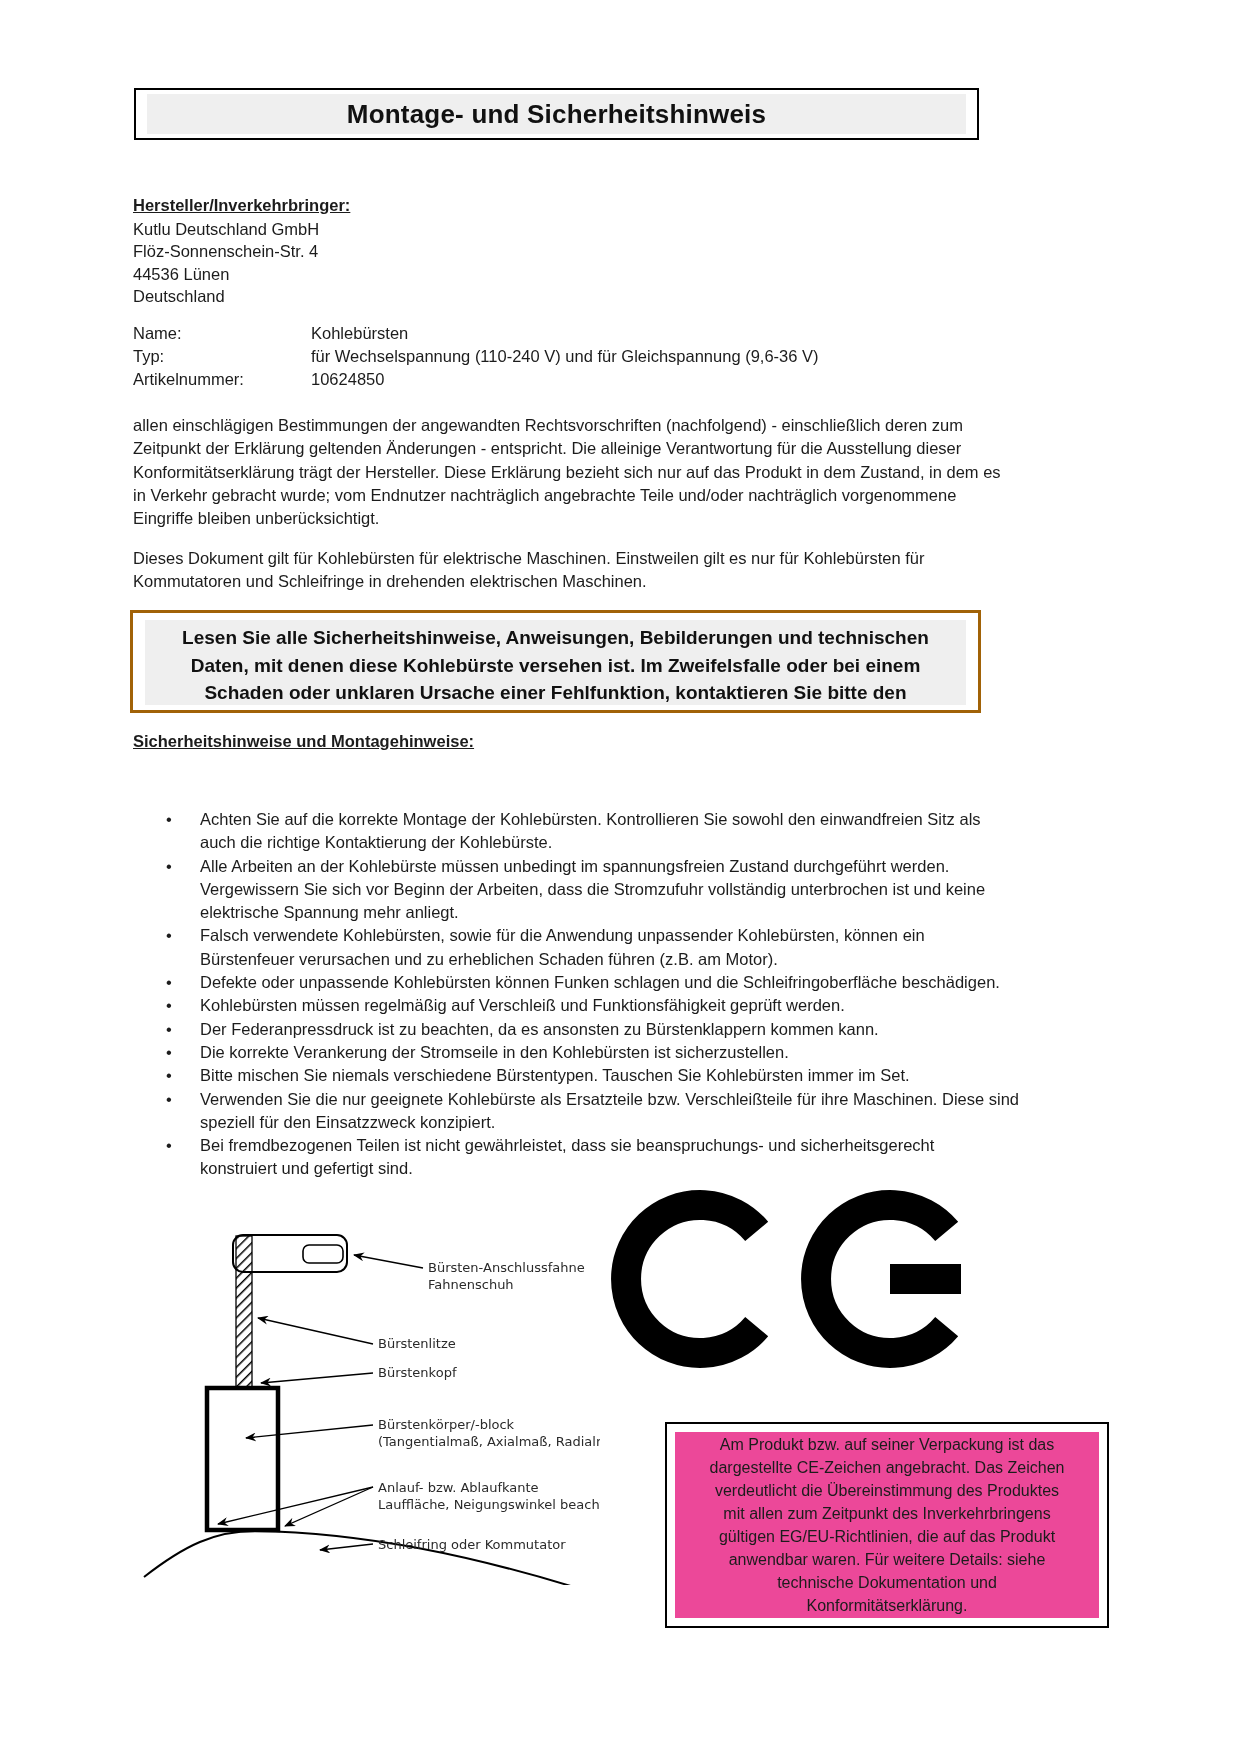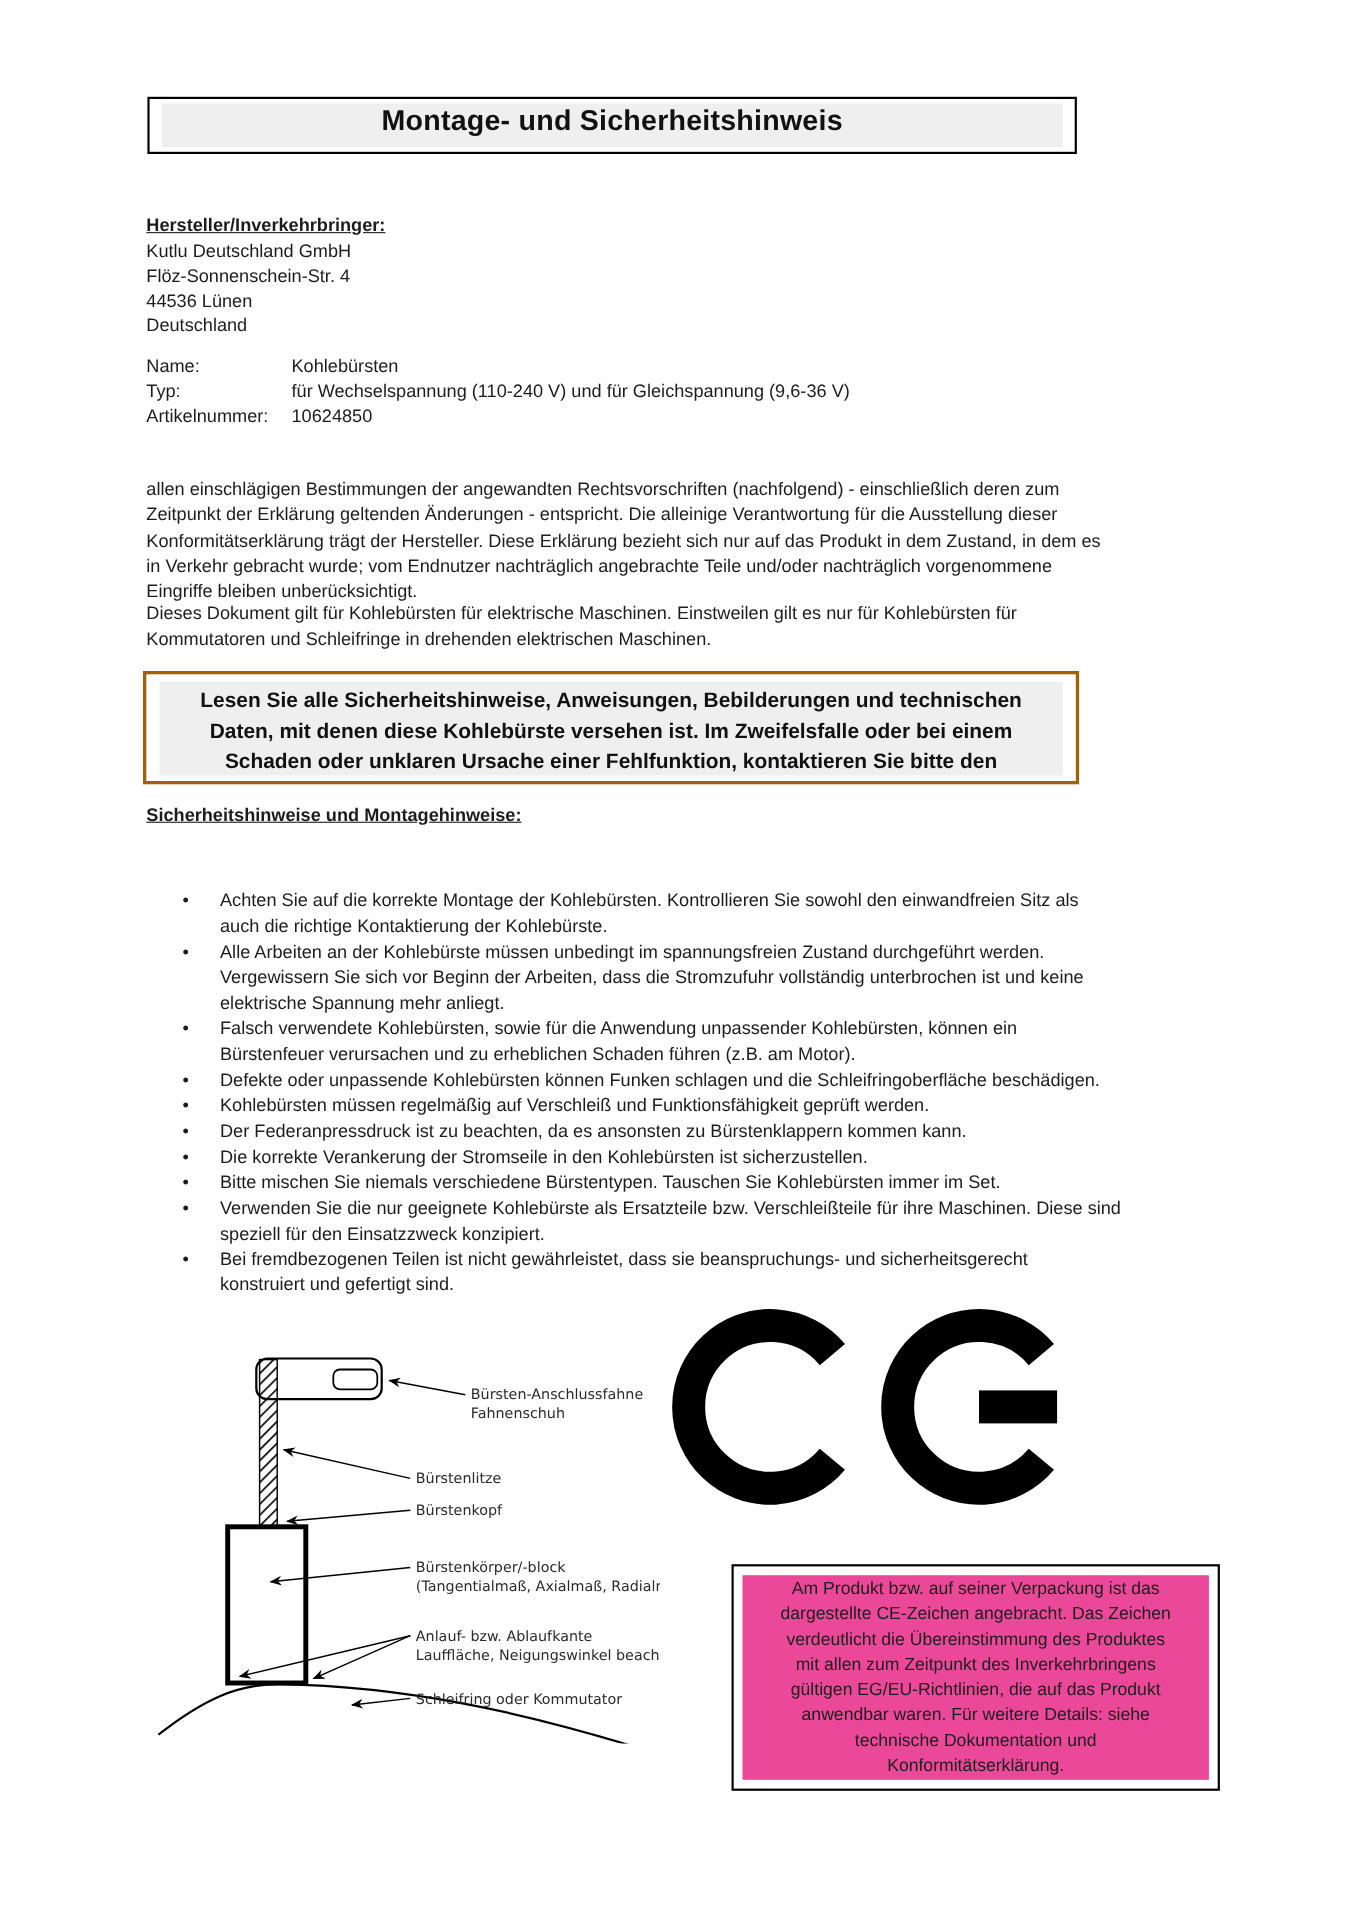--- a/index.html
+++ b/index.html
@@ -9,35 +9,35 @@
   }
   .abs { position:absolute; }
 
   
   .title-box {
     left:134px; top:88px; width:841px; height:48px;
     border:2px solid #000; background:#fff;
   }
   .title-band {
     position:absolute; left:11px; right:11px; top:4px; bottom:4px;
-    background:#efefef; display:flex; align-items:flex-start; justify-content:center;
+    background:#efefef; display:flex; align-items:center; justify-content:center;
   }
   .title-text { font-size:26px; font-weight:bold; color:#111; letter-spacing:0.2px; }
 
   
   .mfr { left:133px; top:194px; width:600px; font-size:16.5px; line-height:22.5px; }
   .mfr-heading { font-weight:bold; text-decoration:underline; margin-bottom:1px; }
 
   
   .product { left:133px; top:322px; width:900px; font-size:16.5px; line-height:23px; }
-  .prod-row { display:flex; }
+  .prod-row { display:flex;gap:46px; }
   .prod-label { width:132px; flex:0 0 132px; }
 
   .para { left:133px; top:0; width:978px; font-size:16.5px; line-height:23.3px; white-space:pre-line; }
-  .para-declaration { top:434px; }
+  .para-declaration { top:414px; }
   .para-scope { top:547px; }
 
   
   .warning-box {
     left:130px; top:610px; width:845px; height:97px;
     border:3px solid #a16207; background:#fff; overflow:hidden;
   }
   .warning-band {
     position:absolute; left:12px; right:12px; top:7px; bottom:5px;
     background:#efefef; overflow:hidden;

